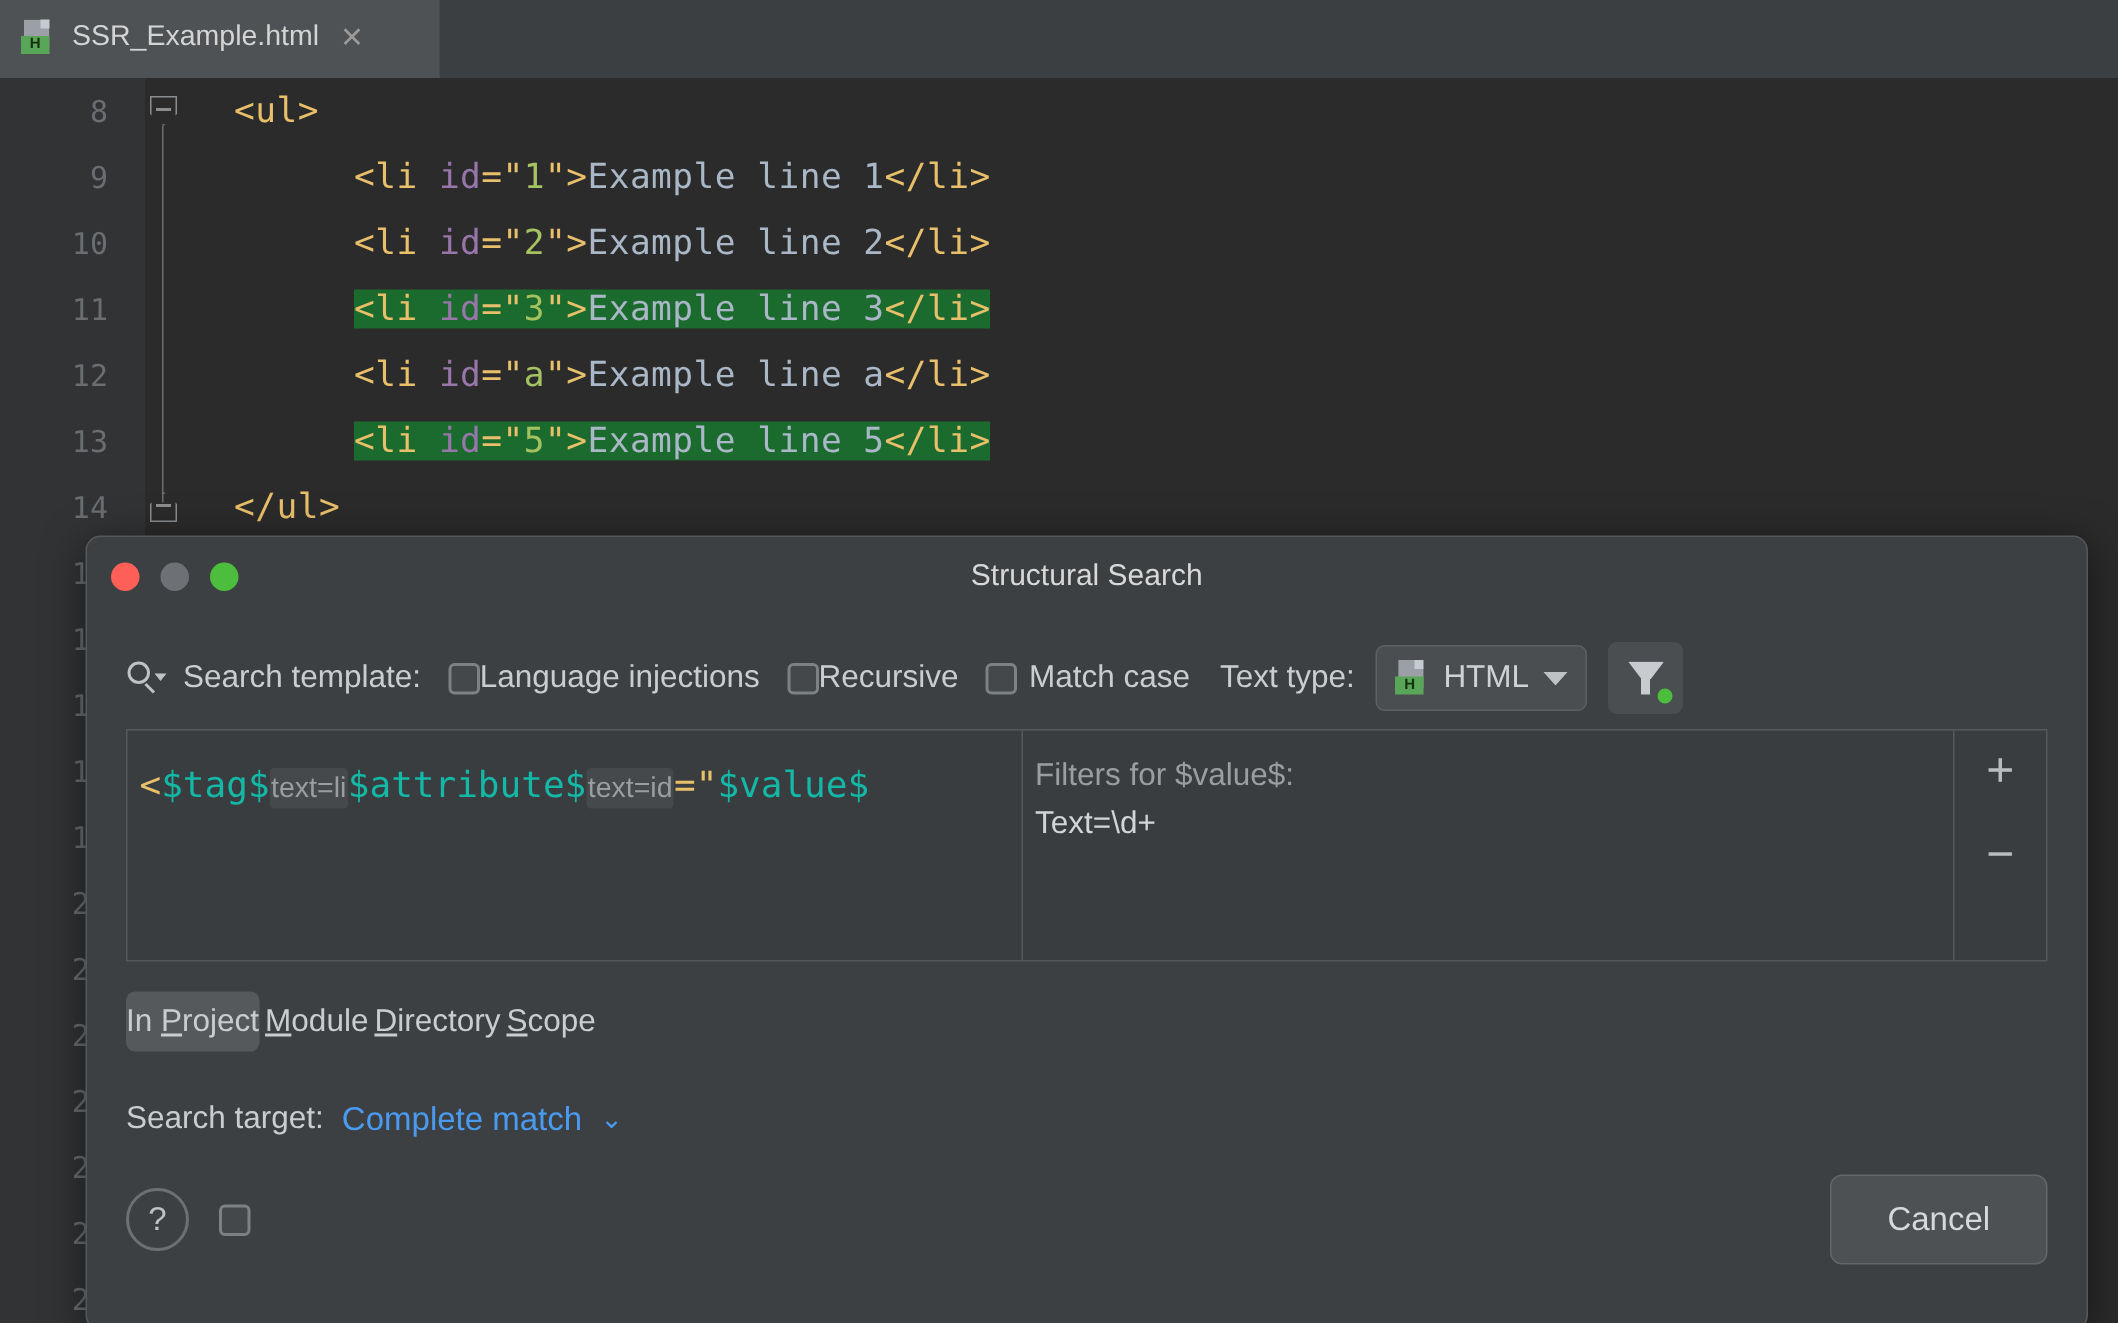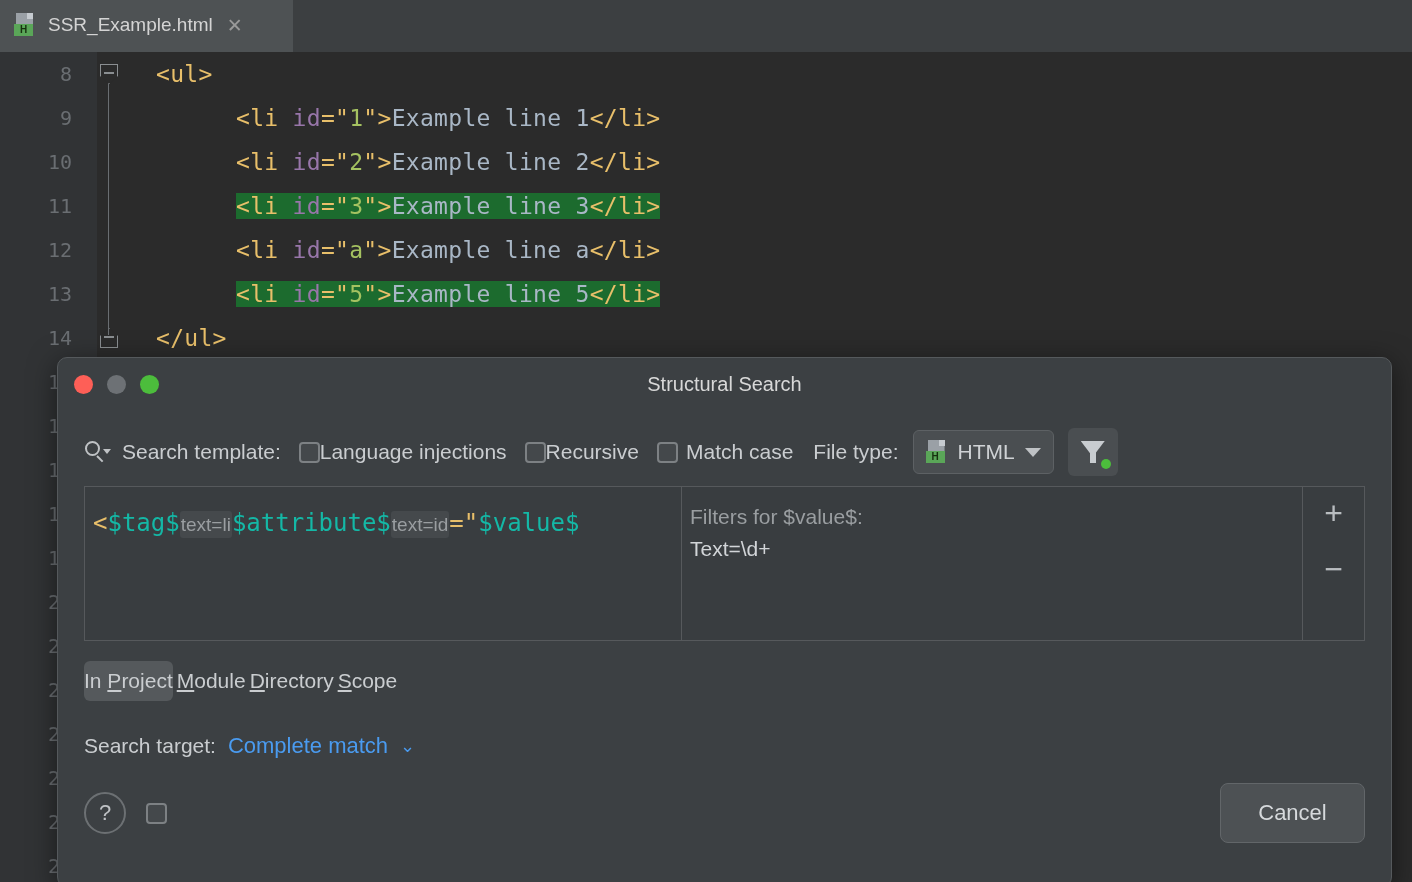--- a/index.html
+++ b/index.html
@@ -574,21 +574,21 @@
     </span>
 
     <span style="width:18px"></span>
     <span class="chk-wrap">
       <span class="chk-box"></span>
       <span style="width:8px"></span>
       <span class="chk-text">Match case</span>
     </span>
 
     <span style="width:20px"></span>
-    <span class="row-label">File type:</span>
+    <span class="row-label">Text type:</span>
 
     <span style="width:14px"></span>
     <span id="filetype-select">
       <span class="html-file-icon">
         <span class="page"></span>
         <span class="fold"></span>
         <span class="badge">H</span>
       </span>
       <span id="filetype-label">HTML</span>
       <span class="caret-down"></span>

